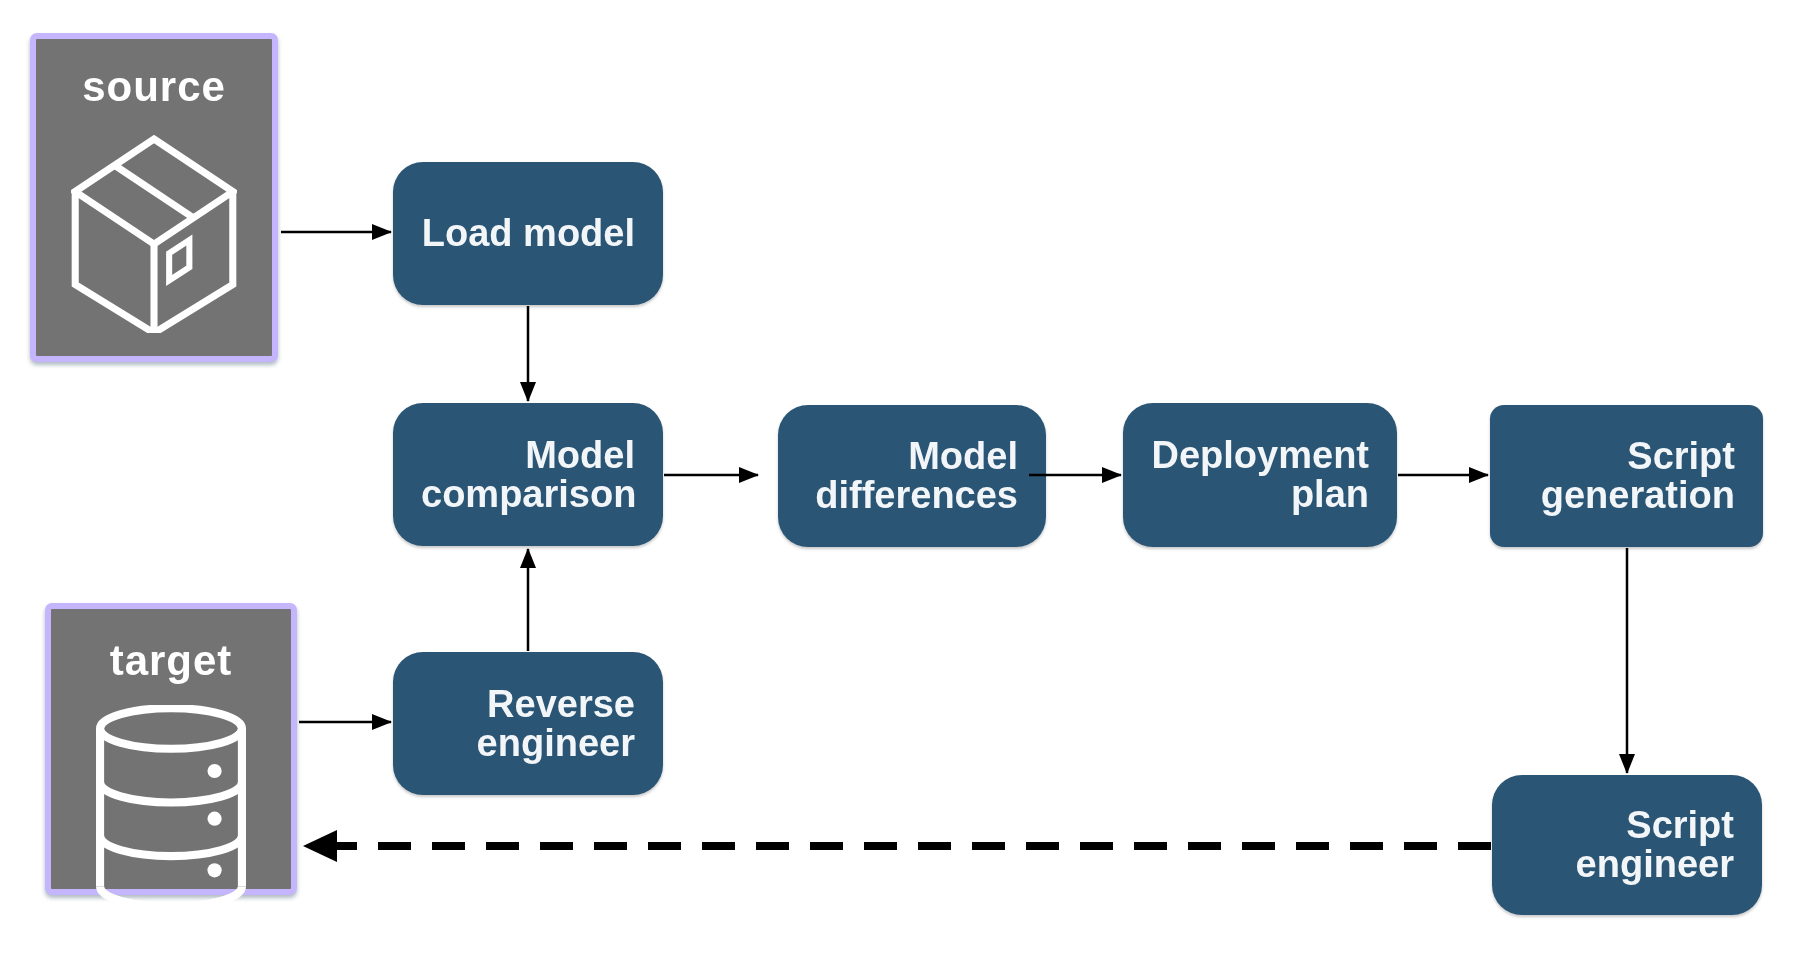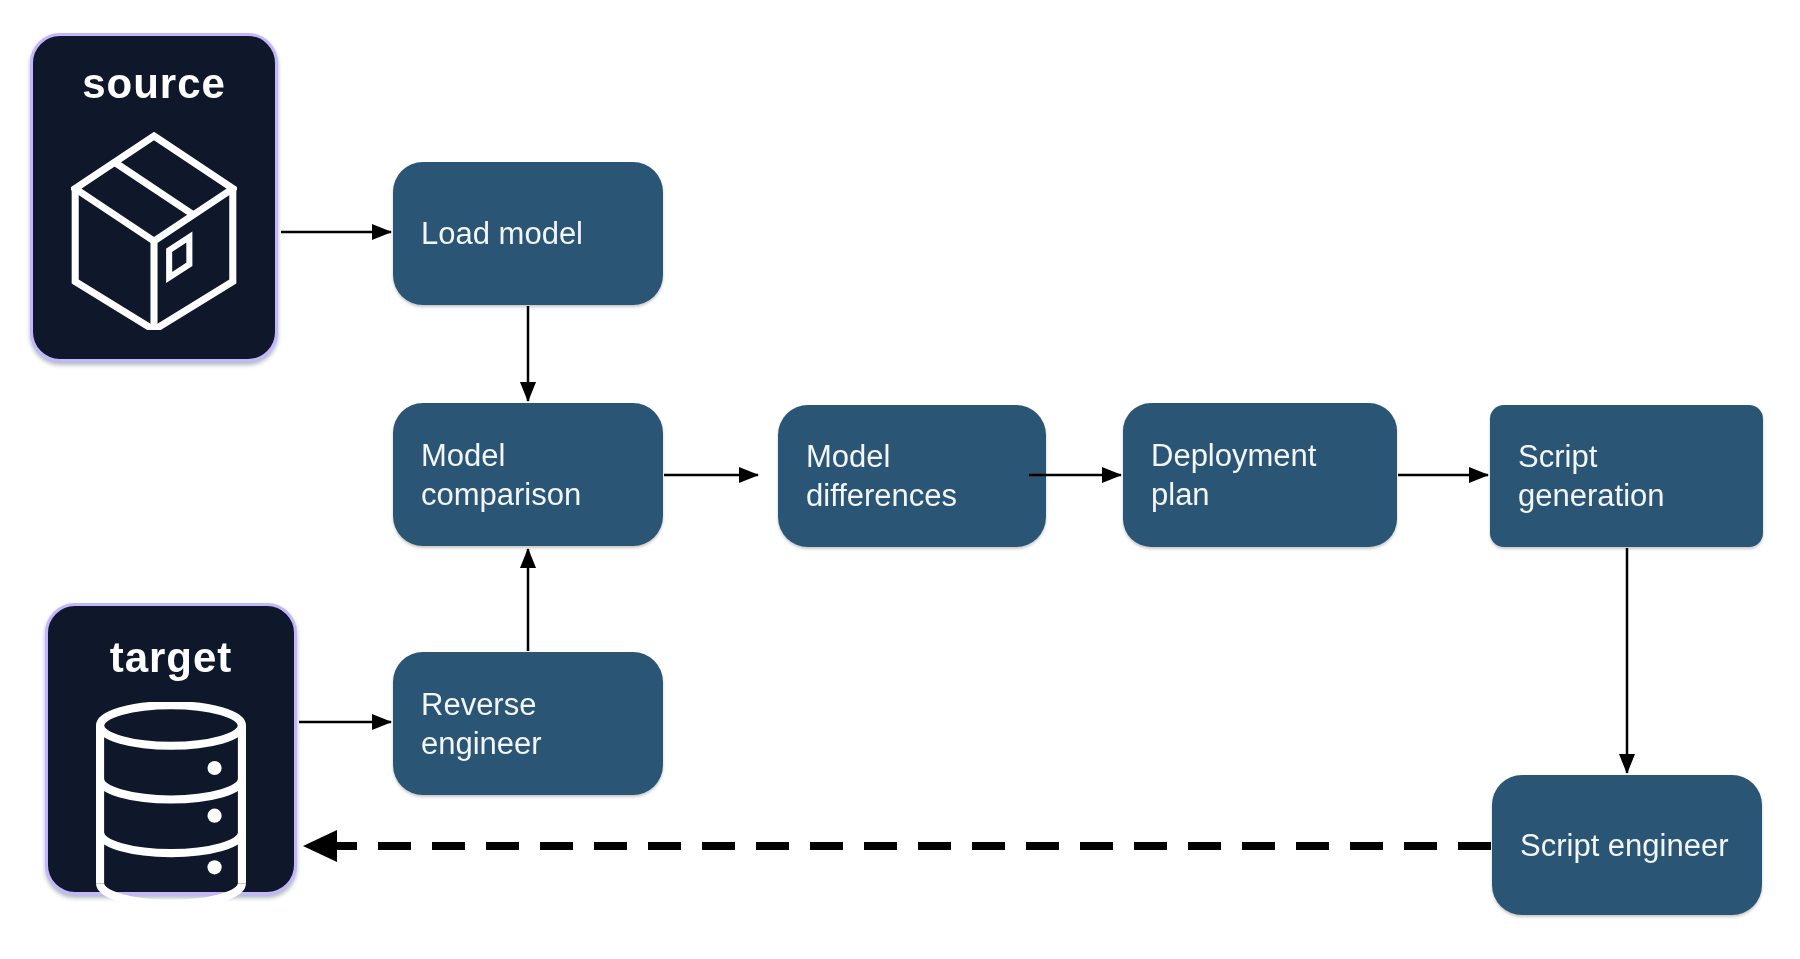--- a/index.html
+++ b/index.html
@@ -11,23 +11,23 @@
   #canvas {
     position: relative;
     width: 1800px;
     height: 959px;
     background: #FFFFFF;
     overflow: hidden;
   }
   
   .container-box {
     position: absolute;
-    background: #0f172a;
-    border: 3px solid #c4b5fd;
-    border-radius: 30px;
+    background: #737373;
+    border: 6px solid #c4b5fd;
+    border-radius: 7px;
     box-shadow: 0 3px 4px rgba(25, 60, 80, 0.35);
     box-sizing: border-box;
   }
   .container-label {
     position: absolute;
     top: 24px;
     left: 0;
     width: 100%;
     text-align: center;
     color: #FFFFFF;
@@ -48,25 +48,25 @@
     box-shadow: 0 2px 3px rgba(0, 0, 0, 0.22);
     display: flex;
     align-items: center;
     justify-content: center;
     box-sizing: border-box;
     padding: 0 28px;
   }
   .node-label {
     display: block;
     width: 100%;
-    text-align: left;
+    text-align: right;
     color: #F2F6F8;
-    font-size: 31px;
+    font-size: 38px;
     line-height: 39px;
-    font-weight: 400;
+    font-weight: 700;
   }
   #arrow-layer {
     position: absolute;
     left: 0;
     top: 0;
     width: 1800px;
     height: 959px;
     pointer-events: none;
   }
   .icon-svg { display: block; }
@@ -111,21 +111,21 @@
   </div>
 
   <div class="node" style="left:393px; top:403px; width:270px; height:143px;">
     <span class="node-label">Model comparison</span>
   </div>
 
   <div class="node" style="left:778px; top:405px; width:268px; height:142px;">
     <span class="node-label">Model differences</span>
   </div>
 
-  <div class="node" style="left:1123px; top:403px; width:274px; height:144px;border-radius:28px;">
+  <div class="node" style="left:1123px; top:403px; width:274px; height:144px;">
     <span class="node-label">Deployment plan</span>
   </div>
 
   <div class="node" style="left:1490px; top:405px; width:273px; height:142px;border-radius:14px;">
     <span class="node-label">Script generation</span>
   </div>
 
   <div class="node" style="left:393px; top:652px; width:270px; height:143px;">
     <span class="node-label">Reverse engineer</span>
   </div>

